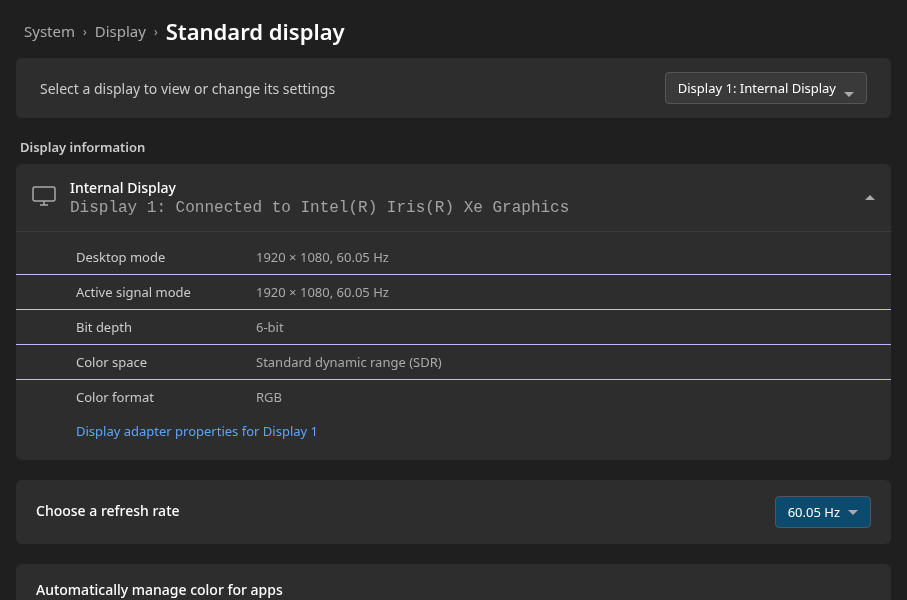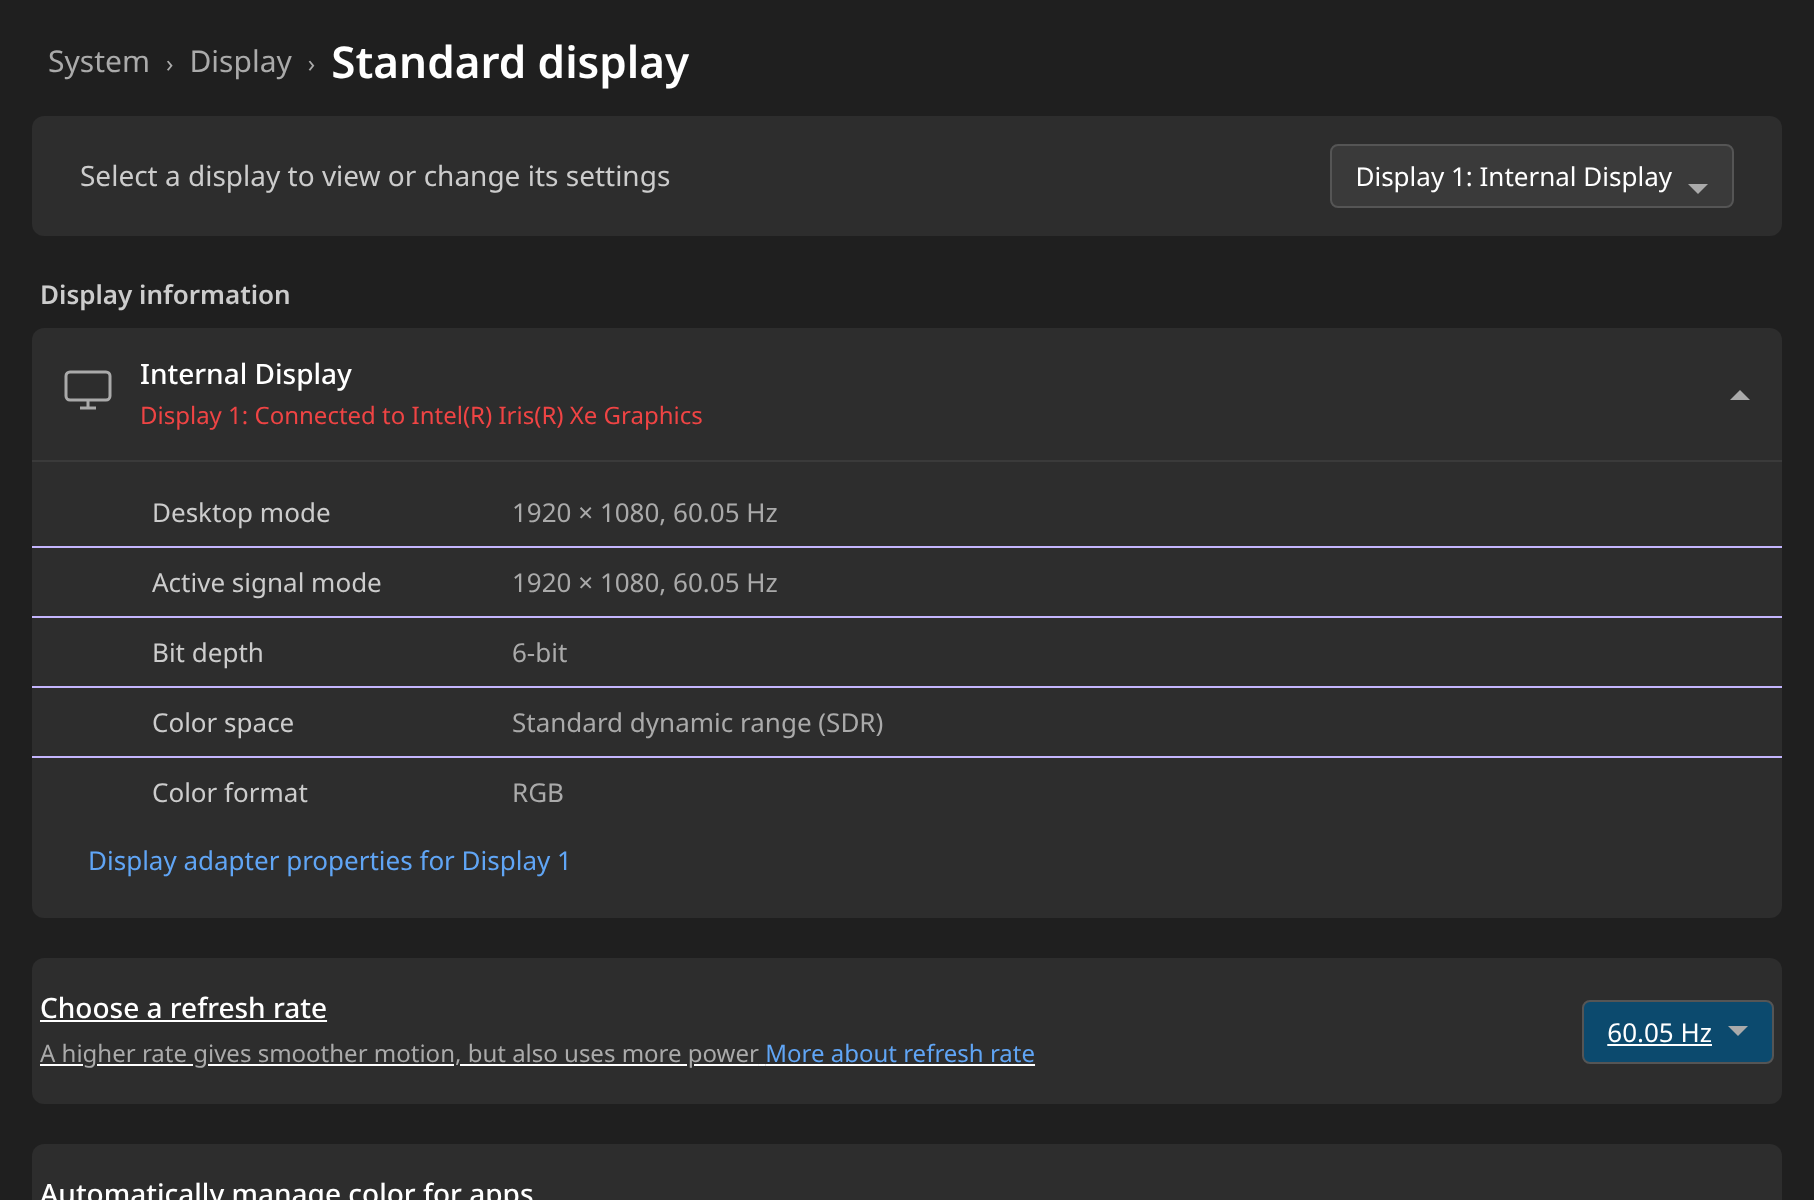--- a/index.html
+++ b/index.html
@@ -108,23 +108,24 @@
       color: #aaaaaa;
     }
 
     .display-name {
       font-size: 14px;
       font-weight: 500;
       color: #ffffff;
     }
 
     .display-subtitle {
-      font-size: 12px;
-      color: #ef4444;
+      font-size: 16px;
+      color: #a3a3a3;
       margin-top: 2px;
+      font-family: Liberation Mono, monospace;
     }
 
     .display-info-rows {
       padding: 8px 0;
     }
 
     .info-row {
       display: flex;
       padding: 8px 16px 8px 60px;
       border-bottom: 1px solid #c4b5fd;
@@ -140,35 +141,34 @@
       font-size: 13px;
     }
 
     .info-value {
       color: #aaaaaa;
       font-size: 13px;
     }
 
     .adapter-link {
       color: #60a5f5;
-      padding: 8px 16px 12px 28px;
+      padding: 8px 16px 12px 60px;
       display: block;
       cursor: pointer;
       font-size: 13px;
       text-decoration: none;
     }
 
     .setting-card {
       background-color: #2d2d2d;
       border-radius: 6px;
-      padding: 16px 4px;
+      padding: 16px 20px;
       display: flex;
       justify-content: space-between;
       align-items: center;
-      text-decoration: underline;
     }
 
     .setting-left {
       flex: 1;
       padding-right: 40px;
     }
 
     .setting-title {
       font-size: 14px;
       font-weight: 500;
@@ -285,25 +285,20 @@
       </div>
       <a class="adapter-link">Display adapter properties for Display 1</a>
     </div>
   </div>
 </div>
 
 <div class="section">
   <div class="card setting-card">
     <div class="setting-left">
       <div class="setting-title">Choose a refresh rate</div>
-      <div class="setting-desc">
-        <span>A higher rate gives smoother motion, but also uses more power</span>
-        <span> </span>
-        <a class="more-link">More about refresh rate</a>
-      </div>
     </div>
     <div class="refresh-dropdown">
       <span>60.05 Hz</span>
       <span class="chevron-down"></span>
     </div>
   </div>
 </div>
 
 <div class="section">
   <div class="card setting-card">

